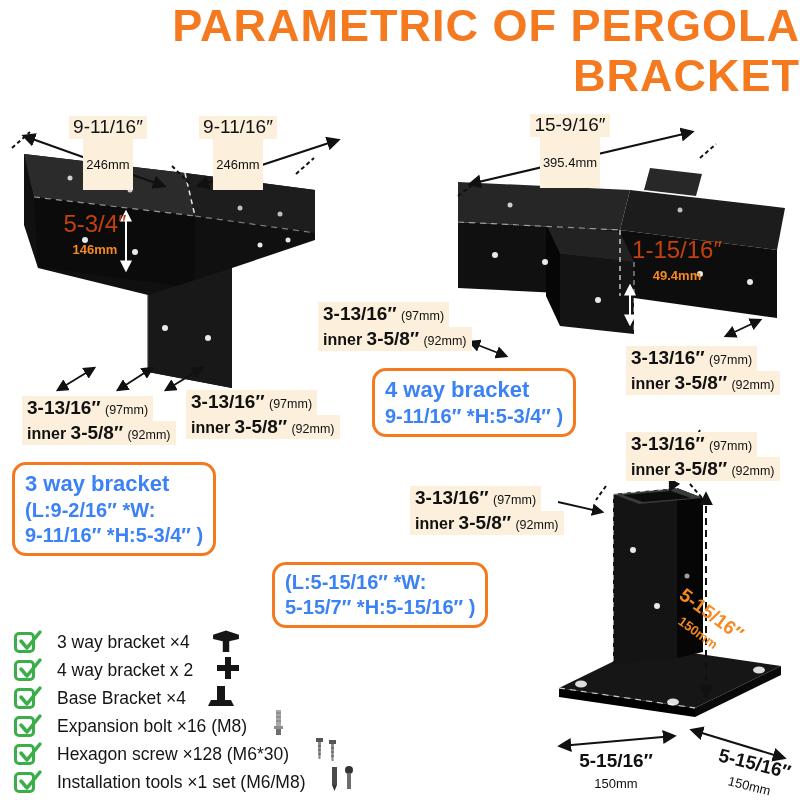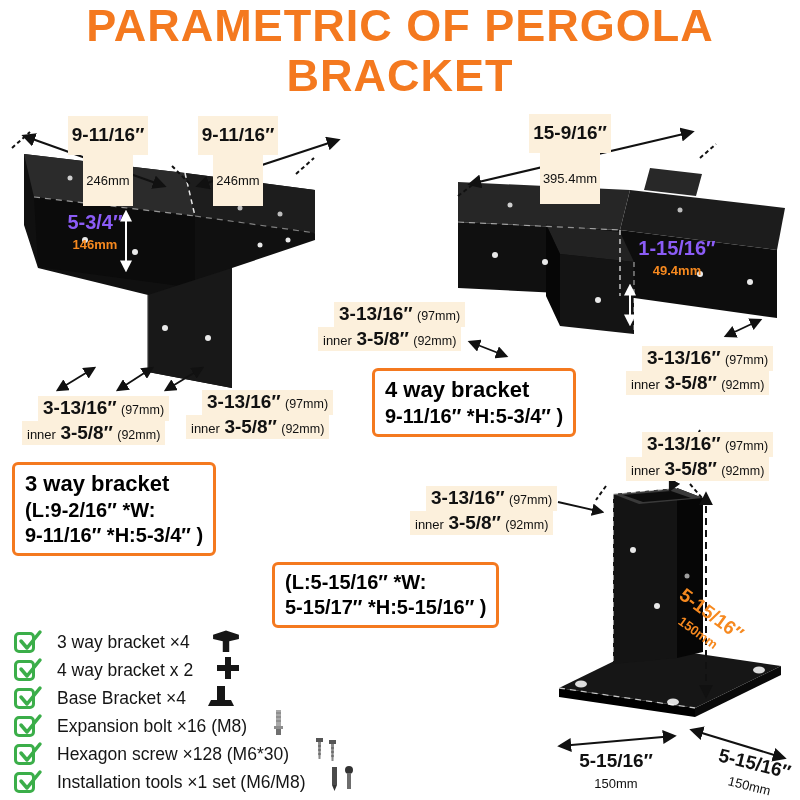--- a/index.html
+++ b/index.html
@@ -1,34 +1,34 @@
 <!DOCTYPE html>
 <html><head>
 <meta charset="utf-8">
 <style>
   *{margin:0;padding:0;box-sizing:border-box}
   html,body{width:800px;height:800px}
   body{position:relative;background:#fff;font-family:"Liberation Sans",sans-serif;overflow:hidden;color:#111}
   .abs{position:absolute}
-  .ttl{width:800px;text-align:center;color:#F4791F;font-weight:800;font-size:45px;letter-spacing:1px;line-height:1.05;z-index:10}
+  .ttl{width:800px;text-align:right;color:#F4791F;font-weight:800;font-size:45px;letter-spacing:1px;line-height:1.05;z-index:10}
   .dimcol{text-align:center;line-height:1.2;z-index:12;white-space:nowrap}
-  .in1{font-size:19px;font-weight:700;color:#111;background:#FCF0DC;padding:8px 4px;display:inline-block}
+  .in1{font-size:19px;font-weight:400;color:#111;background:#FCF0DC;padding:0 4px;display:inline-block}
   .mm1{font-size:13px;color:#111;background:#FCF0DC;padding:18px 3px;display:inline-block}
   .bin{font-size:19px;font-weight:700;color:#111}
   .bmm{font-size:13px;color:#111}
-  .oin{font-size:20px;font-weight:700;color:#8b5cf6}
+  .oin{font-size:24px;font-weight:400;color:#c2410c}
   .oin2{font-size:19px;font-weight:800;color:#F6891F}
   .omm{font-size:13px;font-weight:700;color:#F6891F}
   .sock{line-height:1.3;white-space:nowrap;z-index:12}
   .sock .row{background:#FCF0DC;display:inline-block;padding:0 5px;color:#111}
   .sock .big{font-size:19px;font-weight:700}
-  .sock .pre{font-size:13px;font-weight:400}
+  .sock .pre{font-size:16px;font-weight:700}
   .sock .small{font-size:12.5px;font-weight:400}
-  .sock .l1{margin-left:16px}
-  .obox{border:3px solid #F4791F;border-radius:6px;padding:5px 10px;color:#000000;font-weight:800;line-height:1.25;background:#fff;z-index:11;white-space:nowrap}
+  .sock .l1{}
+  .obox{border:3px solid #F4791F;border-radius:14px;padding:5px 10px;color:#3b82f6;font-weight:800;line-height:1.25;background:#fff;z-index:11;white-space:nowrap}
   .obox .bt{font-size:22px}
   .obox .bl{font-size:20px}
   .check-row{position:absolute;display:flex;align-items:flex-end;gap:22px;height:27px;z-index:12}
   .cbox{width:21px;height:21px;border:3px solid #3BAE49;border-radius:5px;position:relative;flex:0 0 auto}
   .cbox svg{position:absolute;left:0px;top:-7px}
   .clabel{font-size:17.5px;color:#151515;white-space:nowrap}
   .mini{flex:0 0 auto}
   svg.render{position:absolute;z-index:1}
   svg.overlay{position:absolute;left:0;top:0;z-index:5;pointer-events:none}
 </style>
@@ -205,21 +205,21 @@
   <div class="bt">4 way bracket</div>
   <div class="bl">9-11/16″  *H:5-3/4″ )</div>
 </div>
 <div class="abs obox" style="left:12px;top:462px">
   <div class="bt">3 way bracket</div>
   <div class="bl">(L:9-2/16″  *W:</div>
   <div class="bl">9-11/16″  *H:5-3/4″ )</div>
 </div>
 <div class="abs obox" style="left:272px;top:562px">
   <div class="bl">(L:5-15/16″  *W:</div>
-  <div class="bl">5-15/17″  *H:5-15/16″ )</div>
+  <div class="bl">5-15/7″  *H:5-15/16″ )</div>
 </div>
 
 <div class="check-row" style="left:14px;top:626px">
   <span class="cbox">
       <svg width="26" height="26" viewBox="0 0 26 26">
         <path d="M4,13 l6,7 L23,4" stroke="#3BAE49" stroke-width="3.5" fill="none" stroke-linecap="round" stroke-linejoin="round"></path>
       </svg>
     </span>
   <span class="clabel">3 way bracket ×4</span>
   <svg class="mini" width="28" height="28" viewBox="0 0 26 26">

